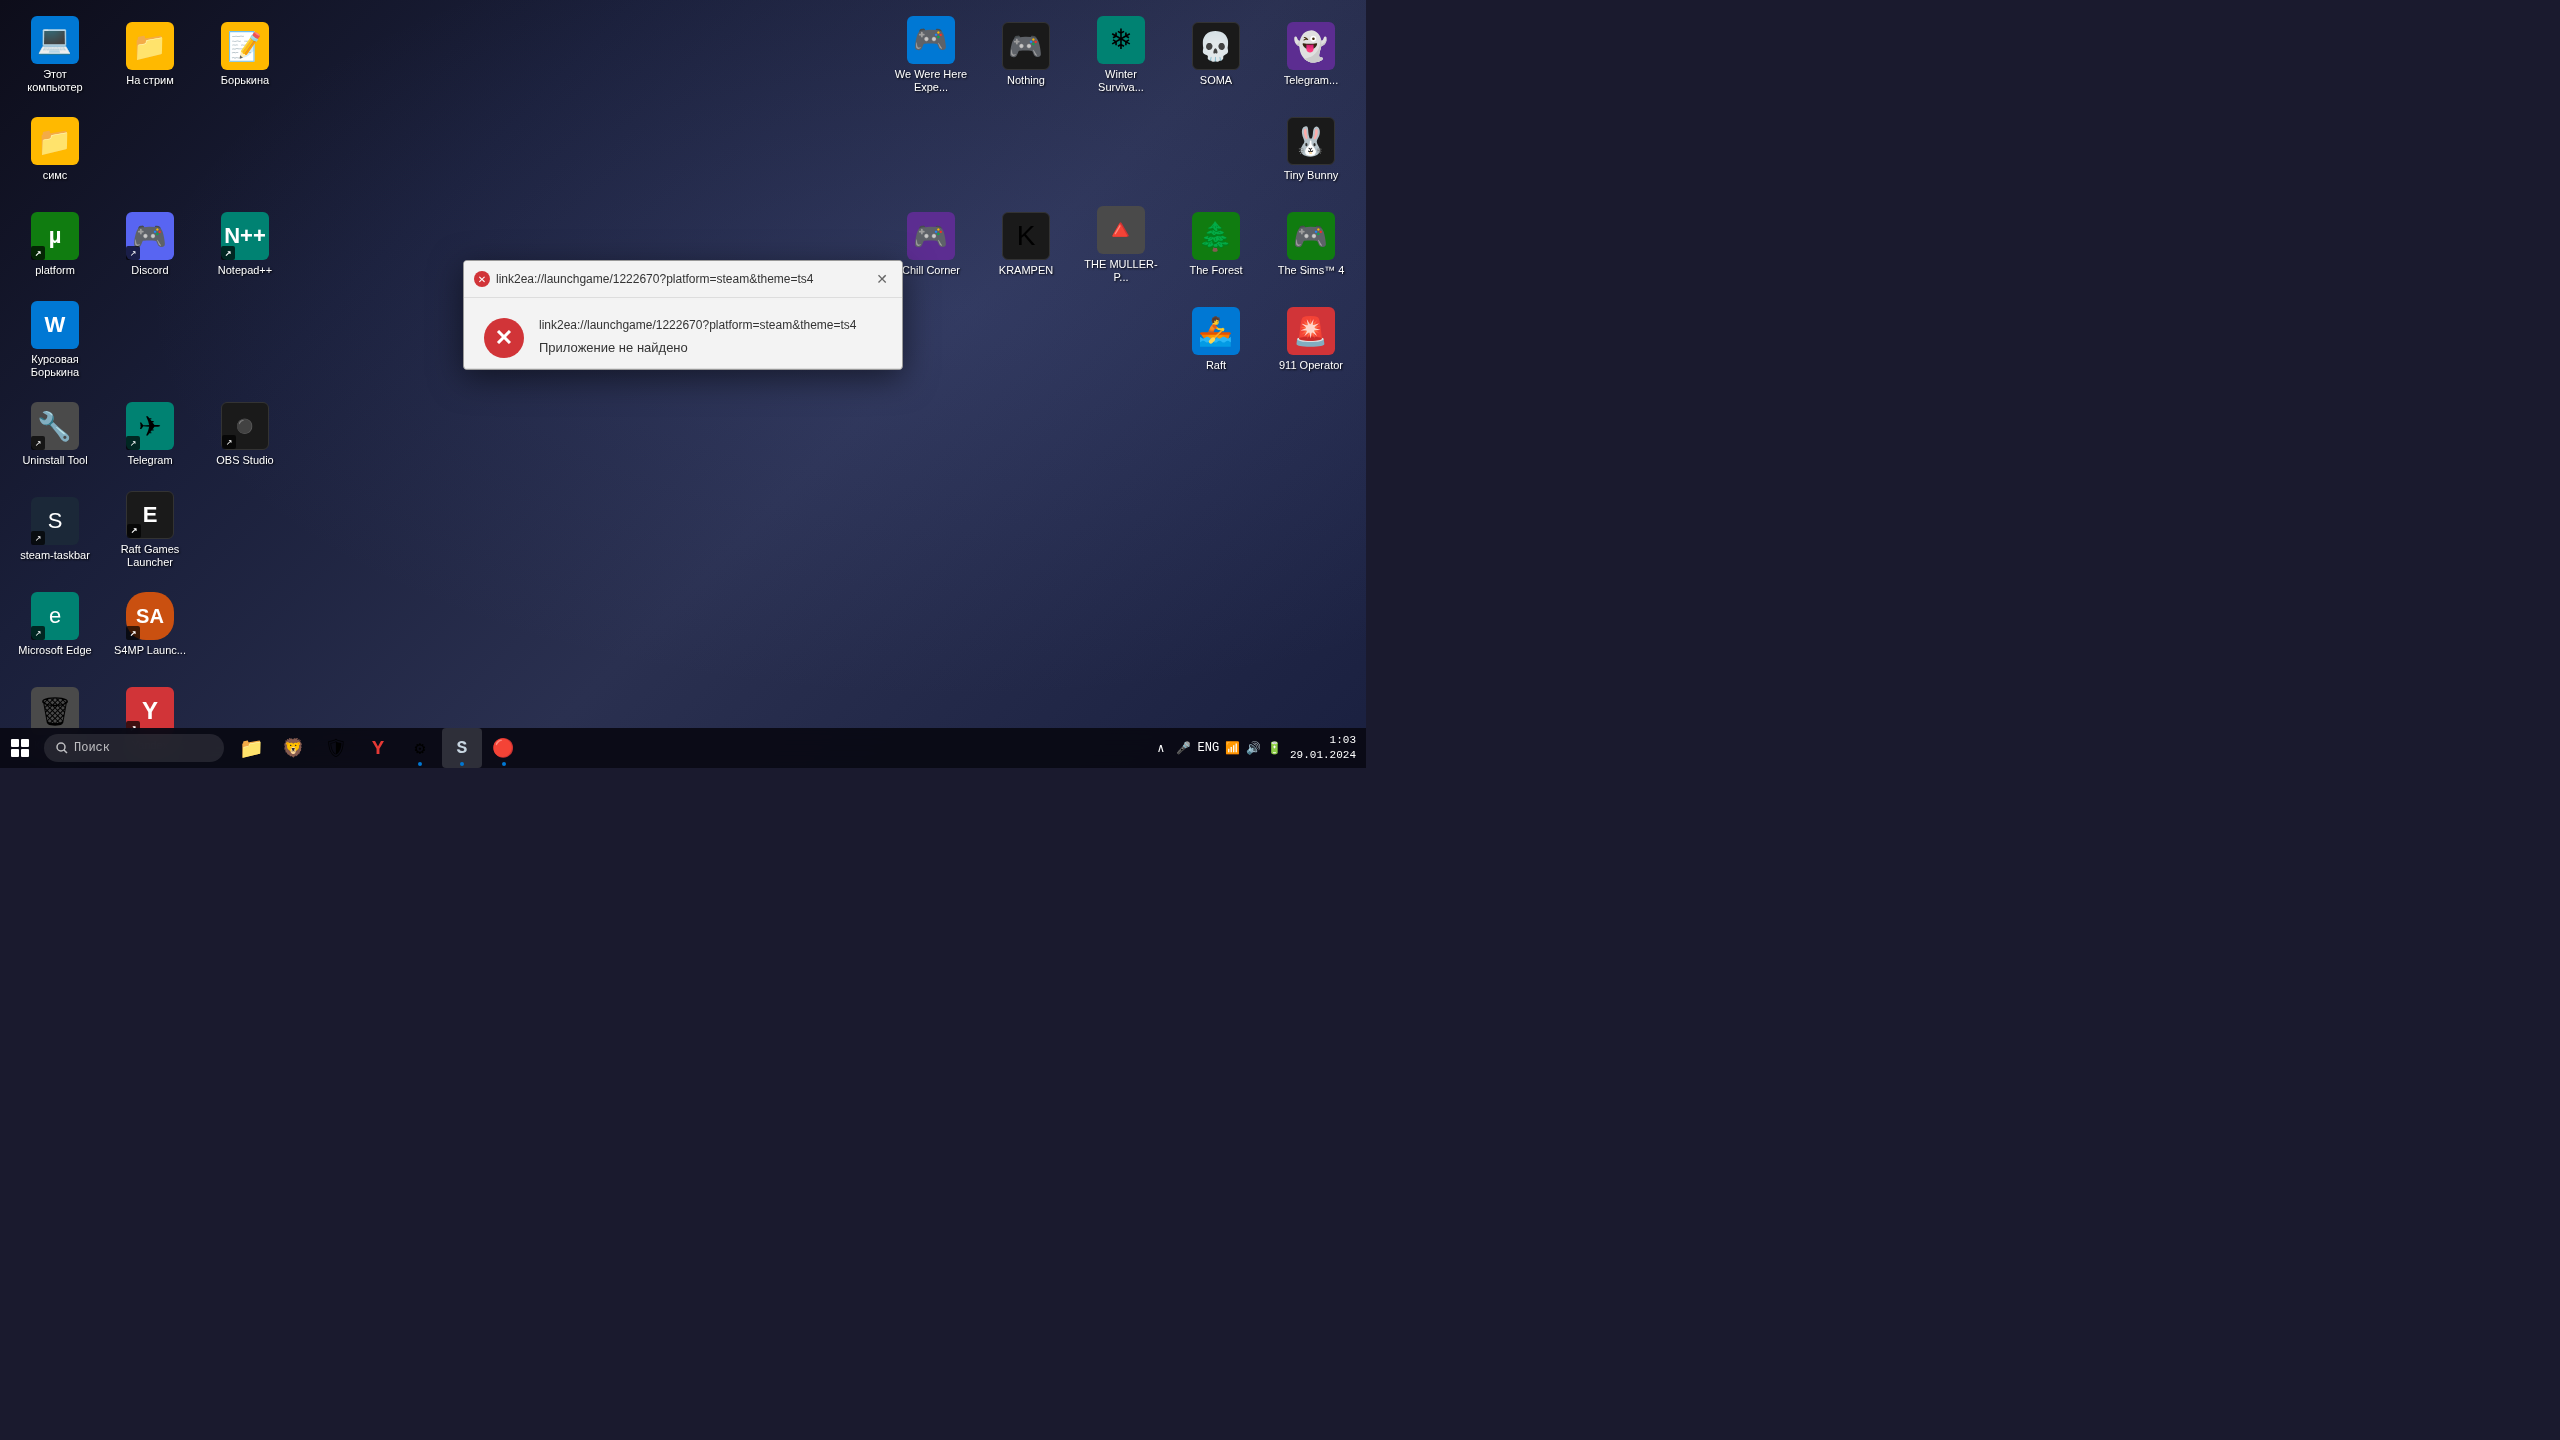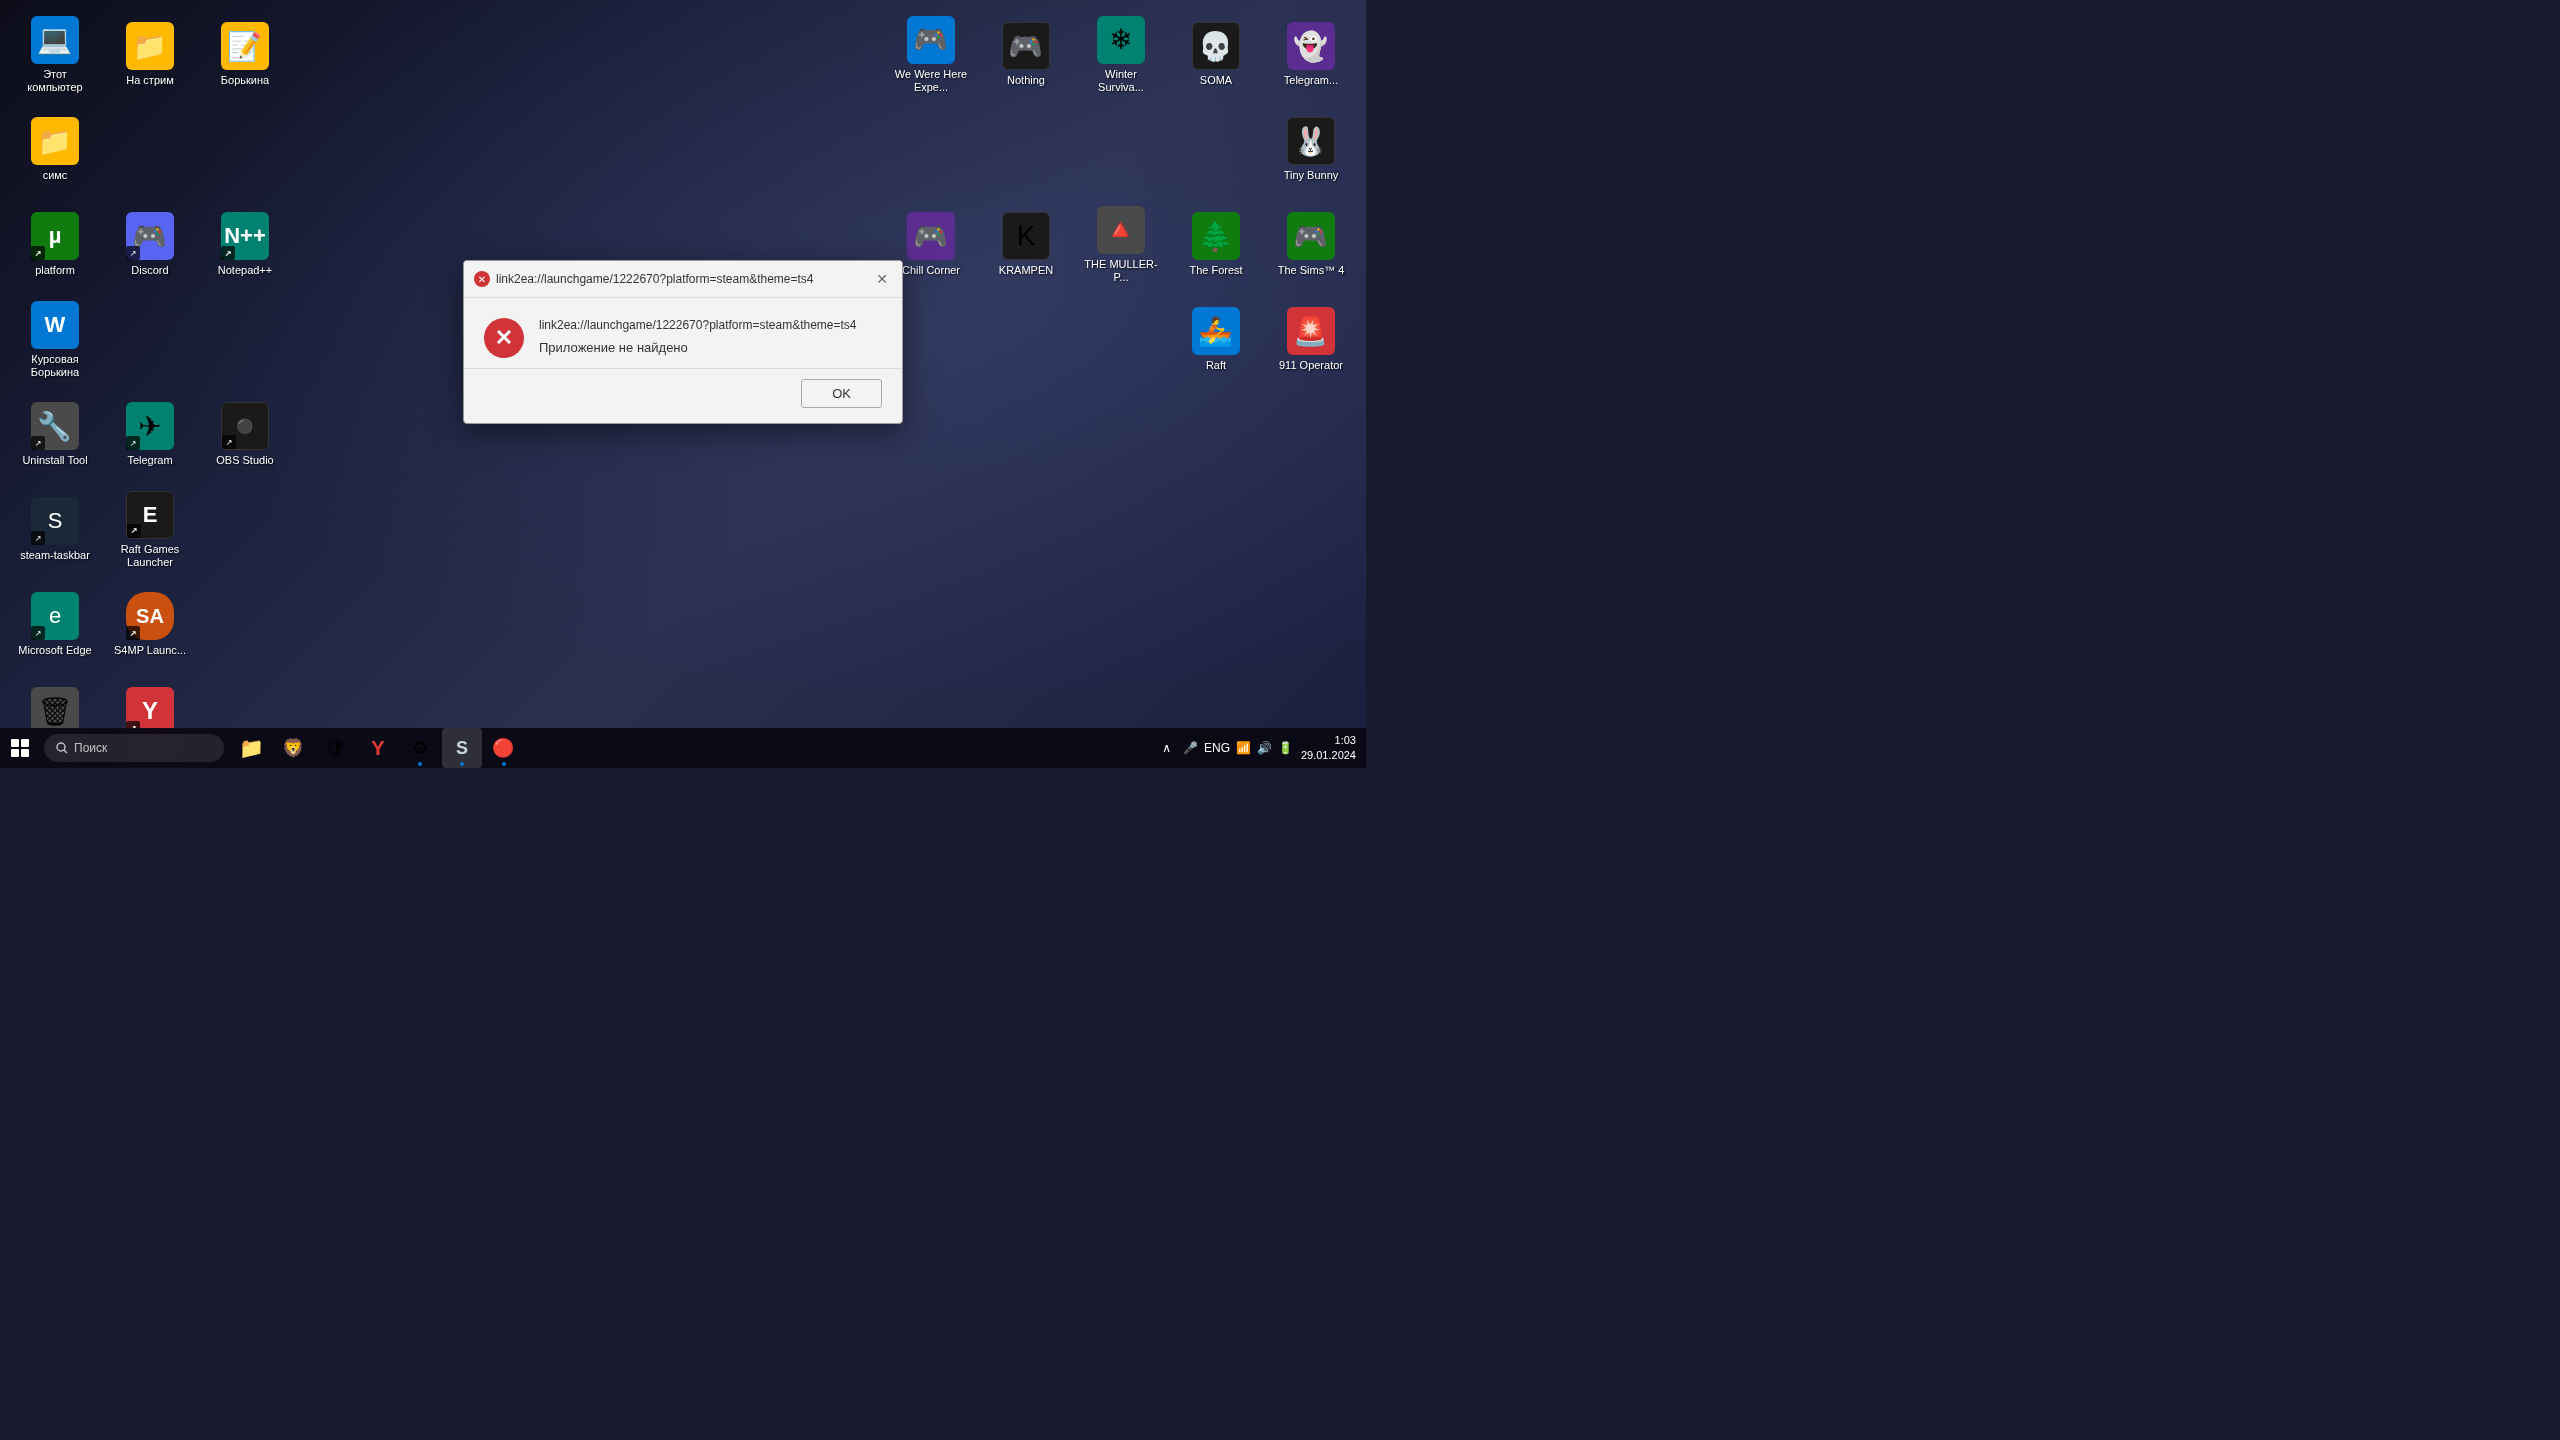--- a/index.html
+++ b/index.html
@@ -119,20 +119,21 @@
       position: absolute;
       bottom: 0;
       left: 0;
       right: 0;
       height: 40px;
       background: rgba(10,10,20,0.95);
       backdrop-filter: blur(10px);
       z-index: 100;
       display: flex;
       align-items: center;
+      font-family: Liberation Mono, monospace;
     }
 
     .taskbar-start {
       width: 40px;
       height: 40px;
       display: flex;
       align-items: center;
       justify-content: center;
       cursor: pointer;
       color: white;
@@ -535,23 +536,20 @@
     <div class="dialog-body">
       <div class="dialog-error-icon">✕</div>
       <div class="dialog-content">
         <div class="dialog-url">link2ea://launchgame/1222670?platform=steam&amp;theme=ts4</div>
         <div class="dialog-message">Приложение не найдено</div>
       </div>
     </div>
 
     <div class="dialog-separator"></div>
 
-    <div class="dialog-footer">
-      <button class="dialog-ok-btn">OK</button>
-    </div>
   </div>
 </div>
 
 <div class="taskbar">
 
   <div class="taskbar-start">
     <svg width="18" height="18" viewBox="0 0 18 18" fill="white">
       <rect x="0" y="0" width="8" height="8" rx="1"></rect>
       <rect x="10" y="0" width="8" height="8" rx="1"></rect>
       <rect x="0" y="10" width="8" height="8" rx="1"></rect>

